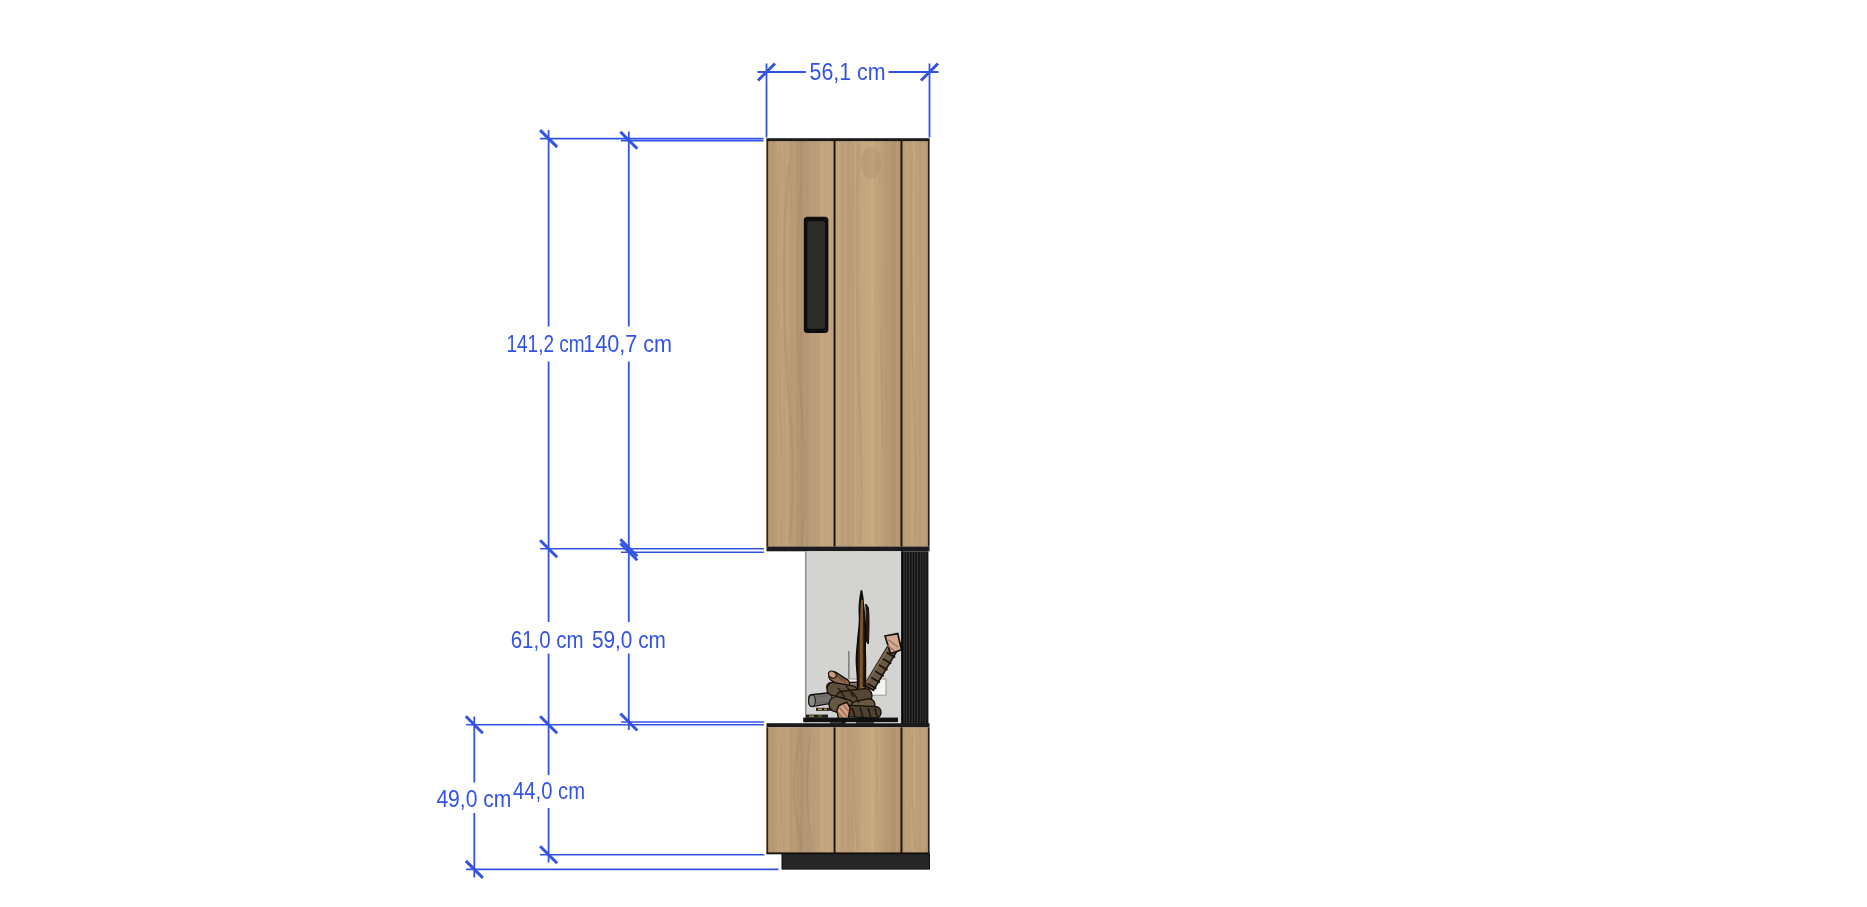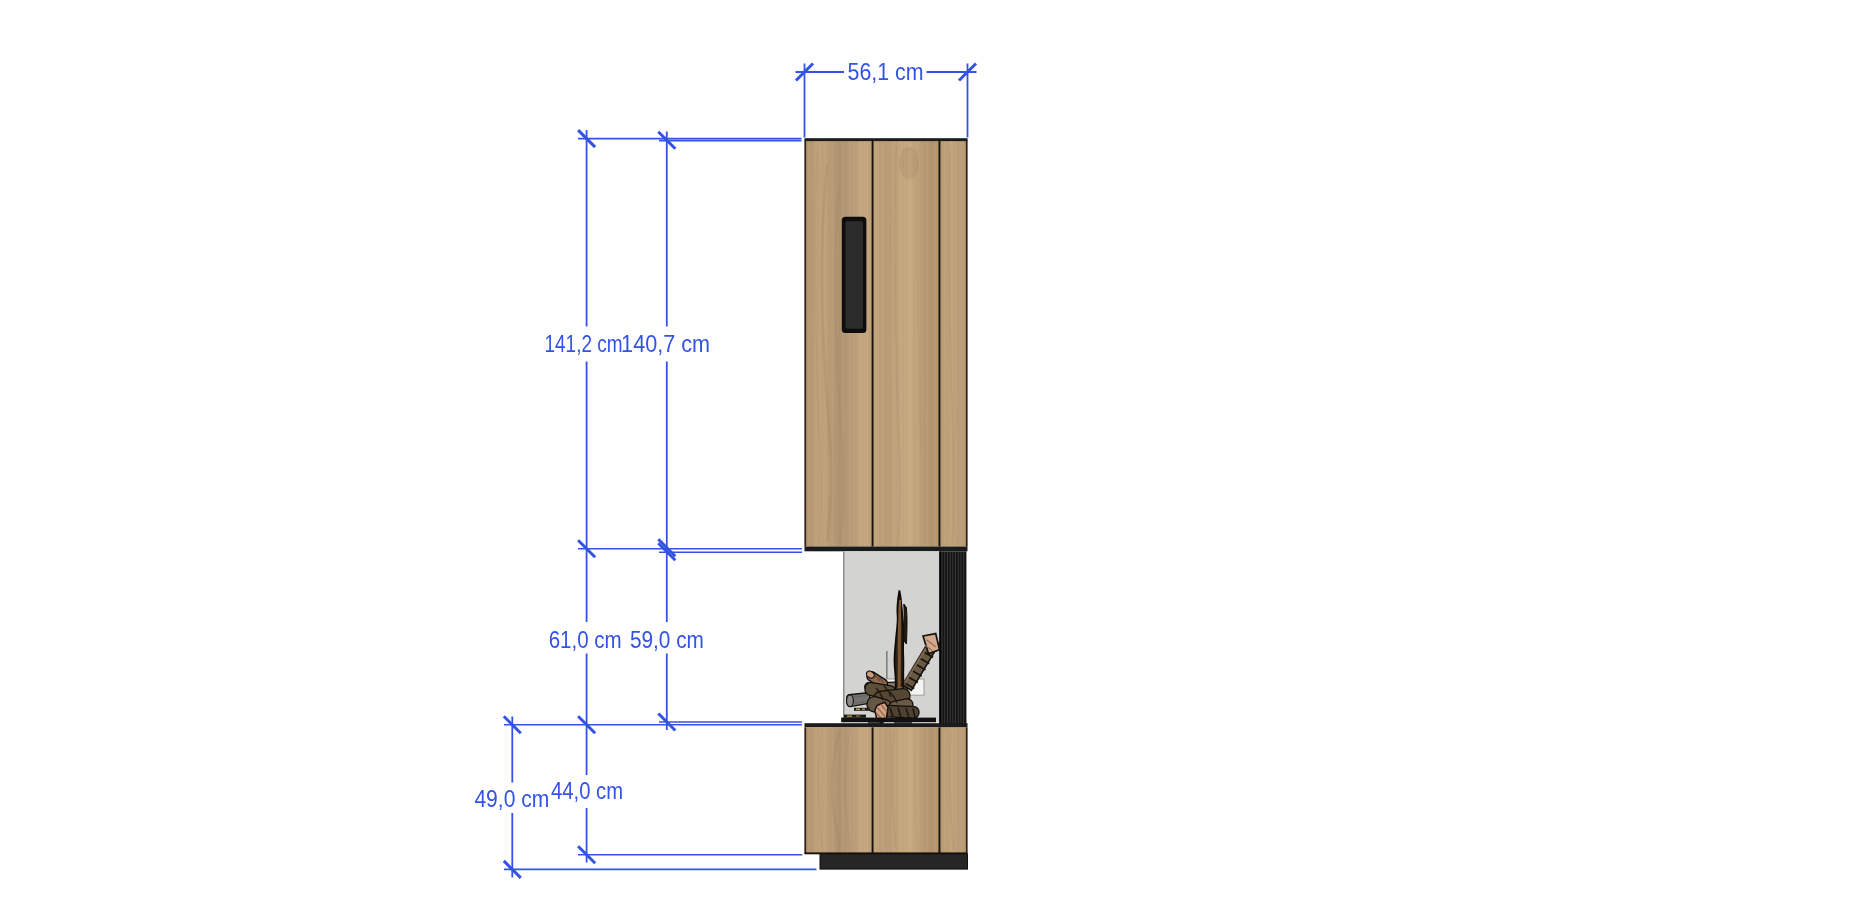--- a/index.html
+++ b/index.html
@@ -1,16 +1,16 @@
 <!DOCTYPE html>
 <html><head>
 <meta charset="utf-8">
 <style>
   html,body{margin:0;padding:0;background:#ffffff;}
-  .page{width:1479px;height:907px;position:relative;overflow:hidden;background:#14b8a6;margin-left:38px;}
+  .page{width:1479px;height:907px;position:relative;overflow:hidden;background:#14b8a6;}
   text{font-family:"Liberation Sans",sans-serif;fill:#3353e5;}
 </style>
 </head>
 <body>
 <div class="page">
 <svg width="1867" height="907" viewBox="0 0 1867 907" xmlns="http://www.w3.org/2000/svg">
 <defs>
   <linearGradient id="woodg" x1="0" y1="0" x2="1" y2="0">
     <stop offset="0" stop-color="#b29170"></stop>
     <stop offset="0.10" stop-color="#c2a47c"></stop>

